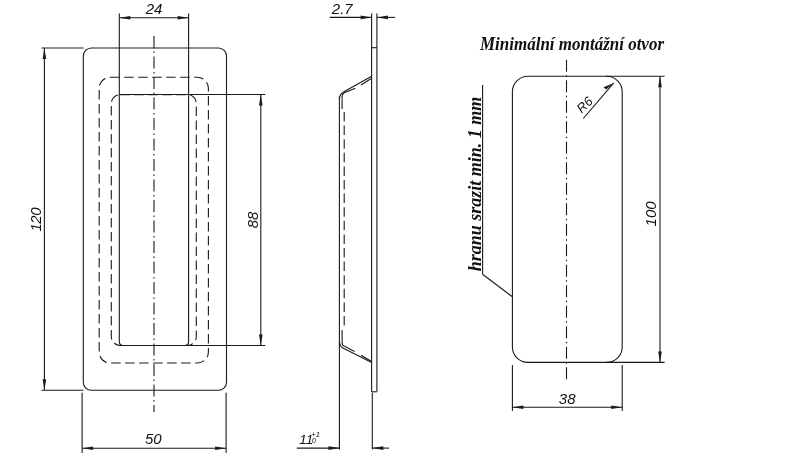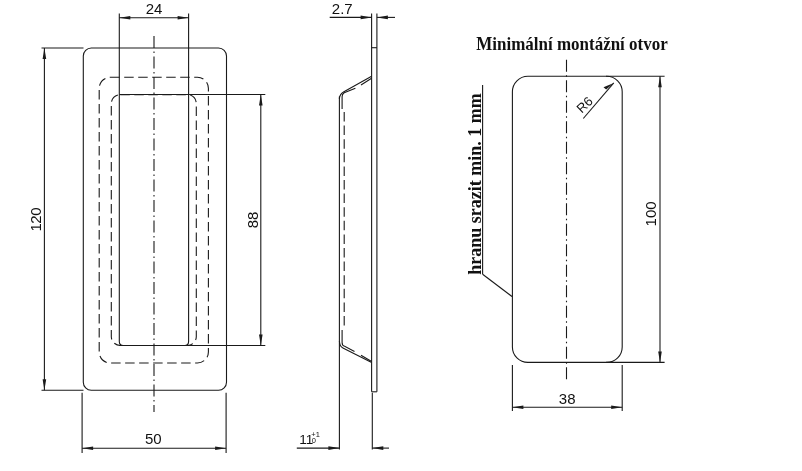--- a/index.html
+++ b/index.html
@@ -1,16 +1,16 @@
 <!DOCTYPE html>
 <html><head>
 <meta charset="utf-8">
 <style>
   html,body{margin:0;padding:0;background:#fff;}
-  .page{width:802px;height:471px;position:relative;background:#fff;}
+  .page{width:802px;height:471px;position:relative;background:#fff;font-style:italic;}
   svg{position:absolute;top:0;left:0;}
   text{font-family:"Liberation Sans",sans-serif;fill:#111;}
   .ser{font-family:"Liberation Serif",serif;font-weight:bold;}
 </style>
 </head>
 <body>
 <div class="page">
 <svg width="802" height="471" viewBox="0 0 802 471">
 <g stroke="#1a1a1a" stroke-width="1.1" fill="none">
 

